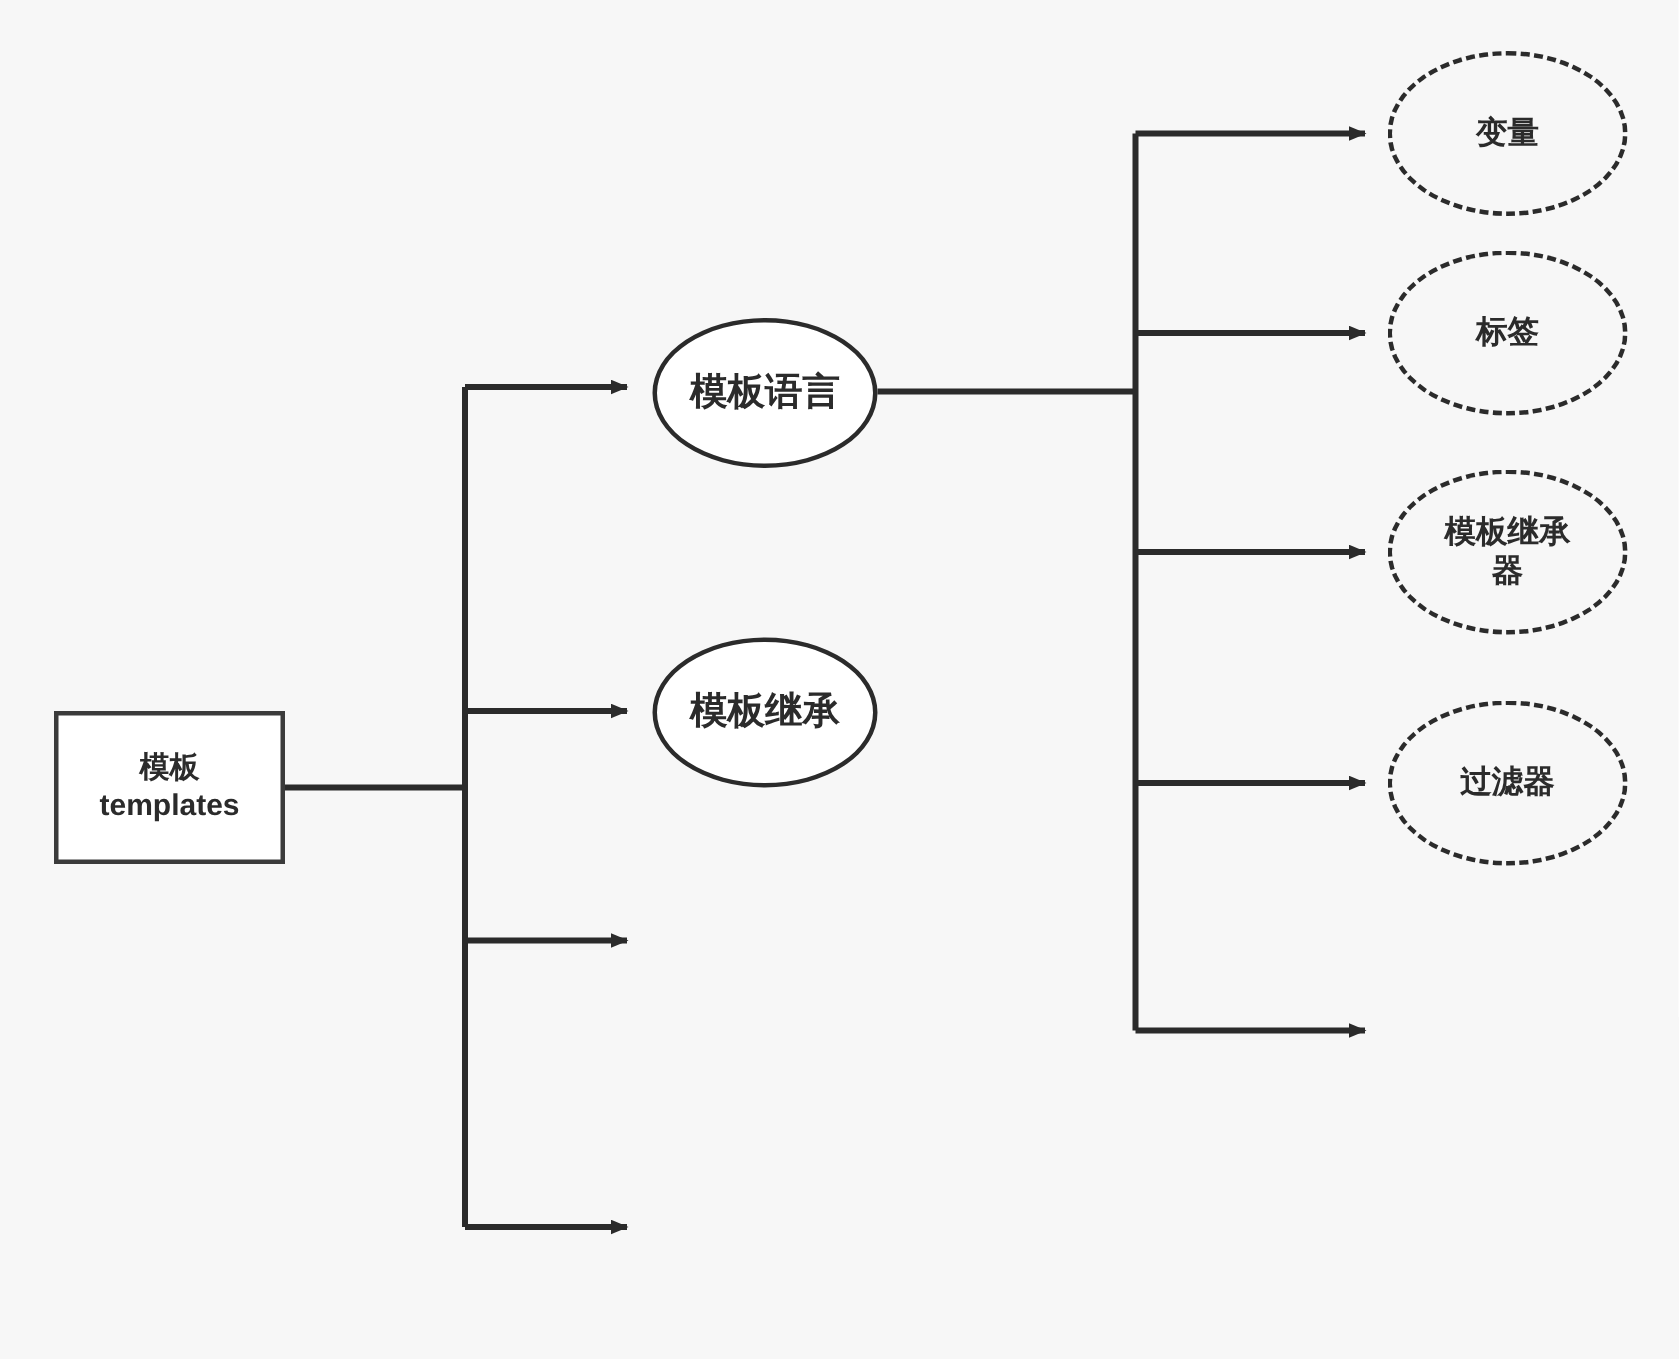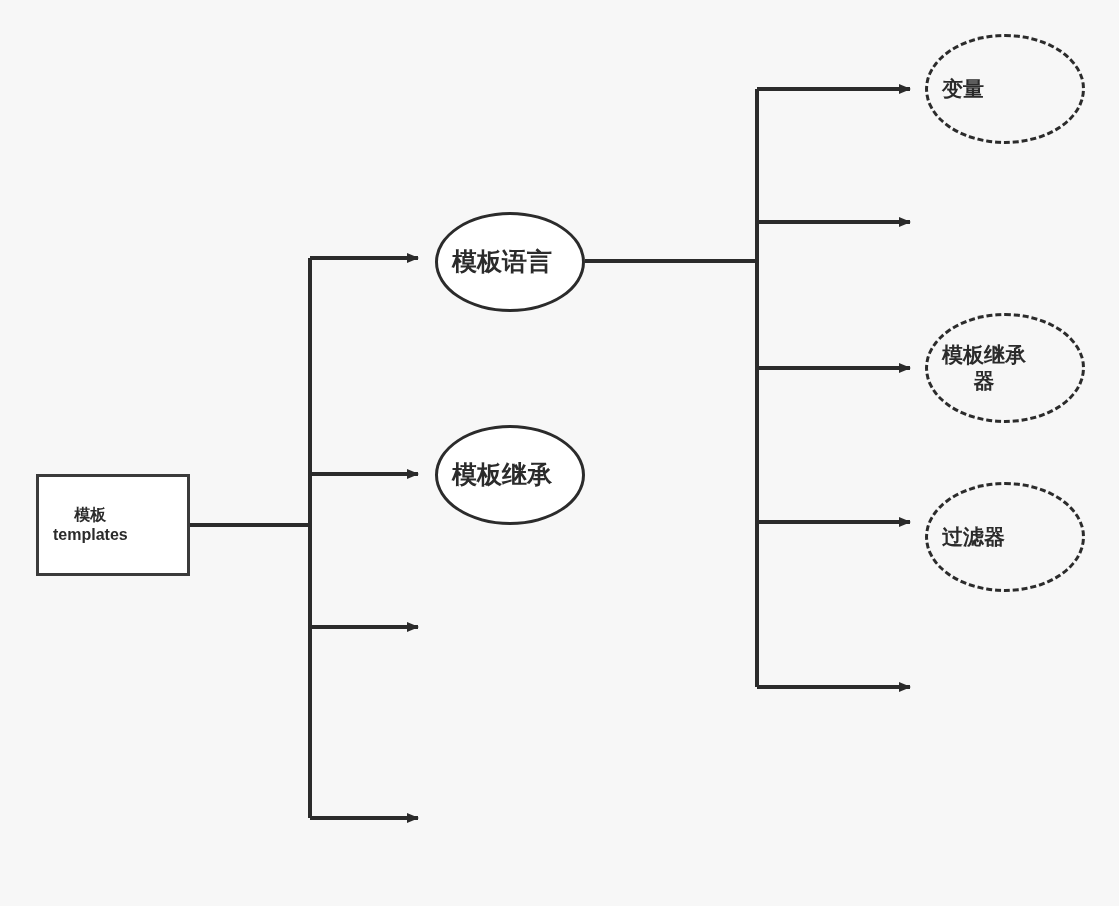--- a/index.html
+++ b/index.html
@@ -19,31 +19,32 @@
     position: absolute;
     left: 0;
     top: 0;
     width: 1119px;
     height: 906px;
   }
   .node {
     position: absolute;
     display: flex;
     align-items: center;
+    justify-content: center;
     text-align: center;
     box-sizing: border-box;
     color: #2b2b2b;
     font-weight: bold;
     line-height: 1.25;
     z-index: 2;
   }
   .node-rect {
     background: #ffffff;
     border: 3px solid #3b3b3b;
-    font-size: 16px;
+    font-size: 20px;
   }
   .node-ellipse-solid {
     background: #ffffff;
     border: 3px solid #2b2b2b;
     border-radius: 50%;
     font-size: 25px;
   }
   .node-ellipse-dashed {
     background: #f7f7f7;
     border: 3px dashed #2b2b2b;
@@ -102,26 +103,29 @@
   <div class="node node-ellipse-solid" style="left:435px; top:425px; width:150px; height:100px;">
     <span class="node-label">模板继承</span>
   </div>
 
 
 
   <div class="node node-ellipse-dashed" style="left:925px; top:34px; width:160px; height:110px;">
     <span class="node-label">变量</span>
   </div>
 
+  <div class="node node-ellipse-dashed" style="left:925px; top:167px; width:160px; height:110px;">
+    <span class="node-label">标签</span>
+  </div>
 
   <div class="node node-ellipse-dashed" style="left:925px; top:313px; width:160px; height:110px;">
     <span class="node-label">
       <span class="ln">模板继承</span>
       <span class="ln">器</span>
     </span>
   </div>
 
-  <div class="node node-ellipse-dashed" style="left:925px; top:482px; width:160px; height:110px;">
+  <div class="node node-ellipse-dashed" style="left:925px; top:467px; width:160px; height:110px;">
     <span class="node-label">过滤器</span>
   </div>
 
 
 </div>
 
 </body></html>

